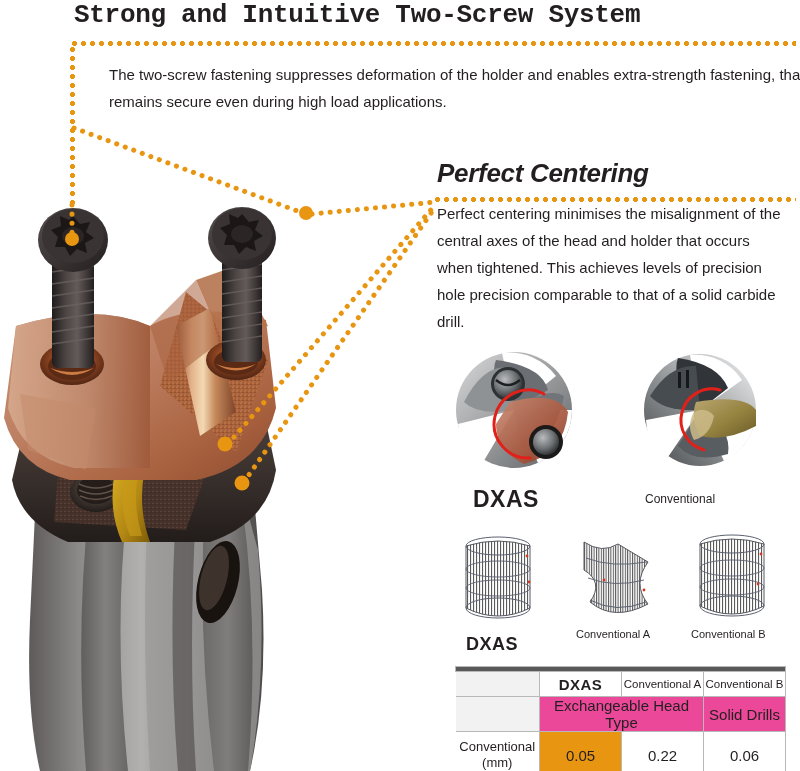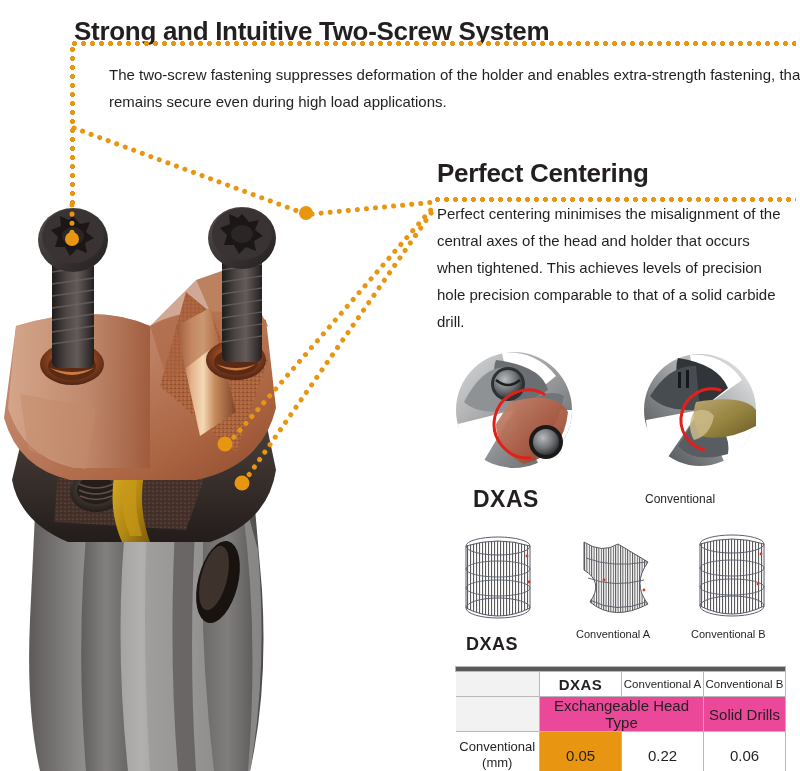--- a/index.html
+++ b/index.html
@@ -16,22 +16,22 @@
   .stage { position: absolute; inset: 0; }
 
   
   .heading {
     position: absolute;
     font-weight: bold;
     color: #231f20;
     letter-spacing: -0.3px;
     white-space: nowrap;
   }
-  #heading-two-screw { left: 74px; top: 16px; font-size: 26px; }
-  #heading-centering { left: 437px; top: 158px; font-size: 26px; }
+  #heading-two-screw { left: 74px; top: 0; font-size: 26px; font-family: Liberation Mono, monospace; }
+  #heading-centering { left: 437px; top: 158px; font-size: 26px; font-style: italic; }
 
   
   .dot-rule {
     position: absolute;
     height: 5px;
     background-image: radial-gradient(circle, #E89611 48%, rgba(232,150,17,0) 52%);
     background-size: 9px 5px;
     background-repeat: repeat-x;
   }
   #rule-two-screw { left: 70px; top: 41px; width: 726px; }

